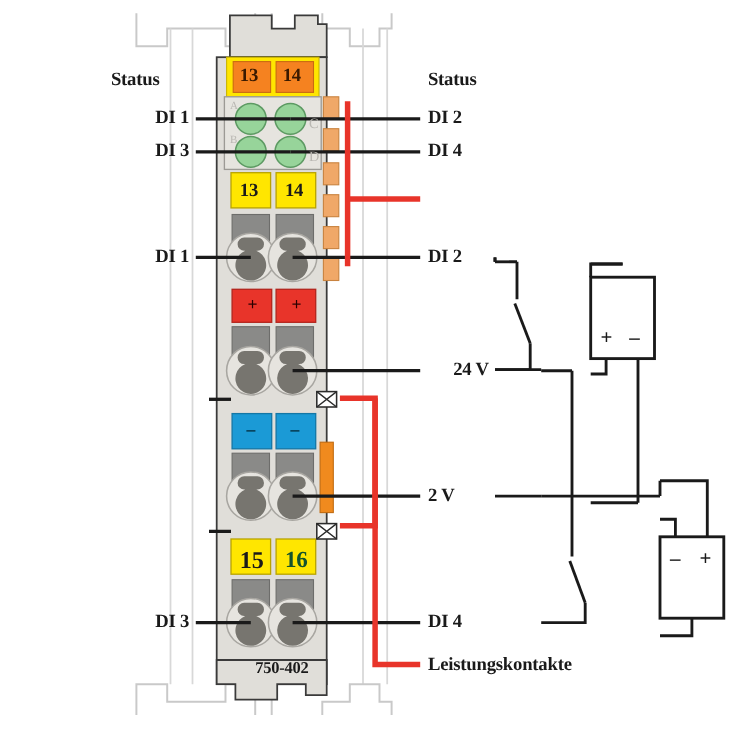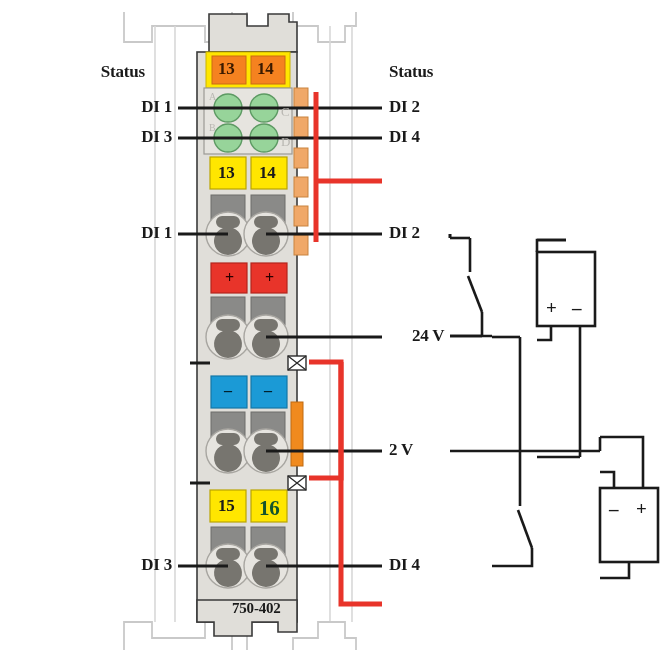--- a/index.html
+++ b/index.html
@@ -246,21 +246,21 @@
   </g>
 
 </svg>
 
 <div class="lbl" style="left:218px;top:59px;font-size:17px;color:#3a1a00;">13</div>
 <div class="lbl" style="left:257px;top:59px;font-size:17px;color:#3a1a00;">14</div>
 
 <div class="lbl" style="left:218px;top:163px;font-size:17px;color:#1a1a1a;">13</div>
 <div class="lbl" style="left:259px;top:163px;font-size:17px;color:#1a1a1a;">14</div>
 
-<div class="lbl" style="left:218px;top:496px;font-size:17px;color:#1a1a1a;">15</div>
+<div class="lbl" style="left:218px;top:496px;font-size:22px;color:#1a1a1a;">15</div>
 <div class="lbl" style="left:259px;top:496px;font-size:21px;color:#14532d;">16</div>
 
 <div class="lbl" style="left:225px;top:269px;font-size:16px;color:#2b0000;">+</div>
 <div class="lbl" style="left:265px;top:269px;font-size:16px;color:#2b0000;">+</div>
 
 <div class="lbl" style="left:224px;top:382px;font-size:16px;color:#00222e;">–</div>
 <div class="lbl" style="left:264px;top:382px;font-size:16px;color:#00222e;">–</div>
 
 <div class="lbl" style="left:209px;top:91px;font-size:10px;font-weight:normal;color:#b9b7b2;">A</div>
 <div class="lbl" style="left:281px;top:104px;font-size:13px;font-weight:normal;color:#b9b7b2;">C</div>
@@ -280,14 +280,15 @@
 <div class="lbl lbl-r" style="left:40px;top:223px;width:132px;">DI 1</div>
 <div class="lbl lbl-r" style="left:40px;top:555px;width:132px;">DI 3</div>
 
 <div class="lbl" style="left:389px;top:62px;">Status</div>
 <div class="lbl" style="left:389px;top:97px;">DI 2</div>
 <div class="lbl" style="left:389px;top:127px;">DI 4</div>
 <div class="lbl" style="left:389px;top:223px;">DI 2</div>
 <div class="lbl" style="left:389px;top:326px;margin-left:23px;">24 V</div>
 <div class="lbl" style="left:389px;top:440px;">2 V</div>
 <div class="lbl" style="left:389px;top:555px;">DI 4</div>
+<div class="lbl" style="left:389px;top:594px;">Leistungskontakte</div>
 
 </div>
 
 </body></html>

